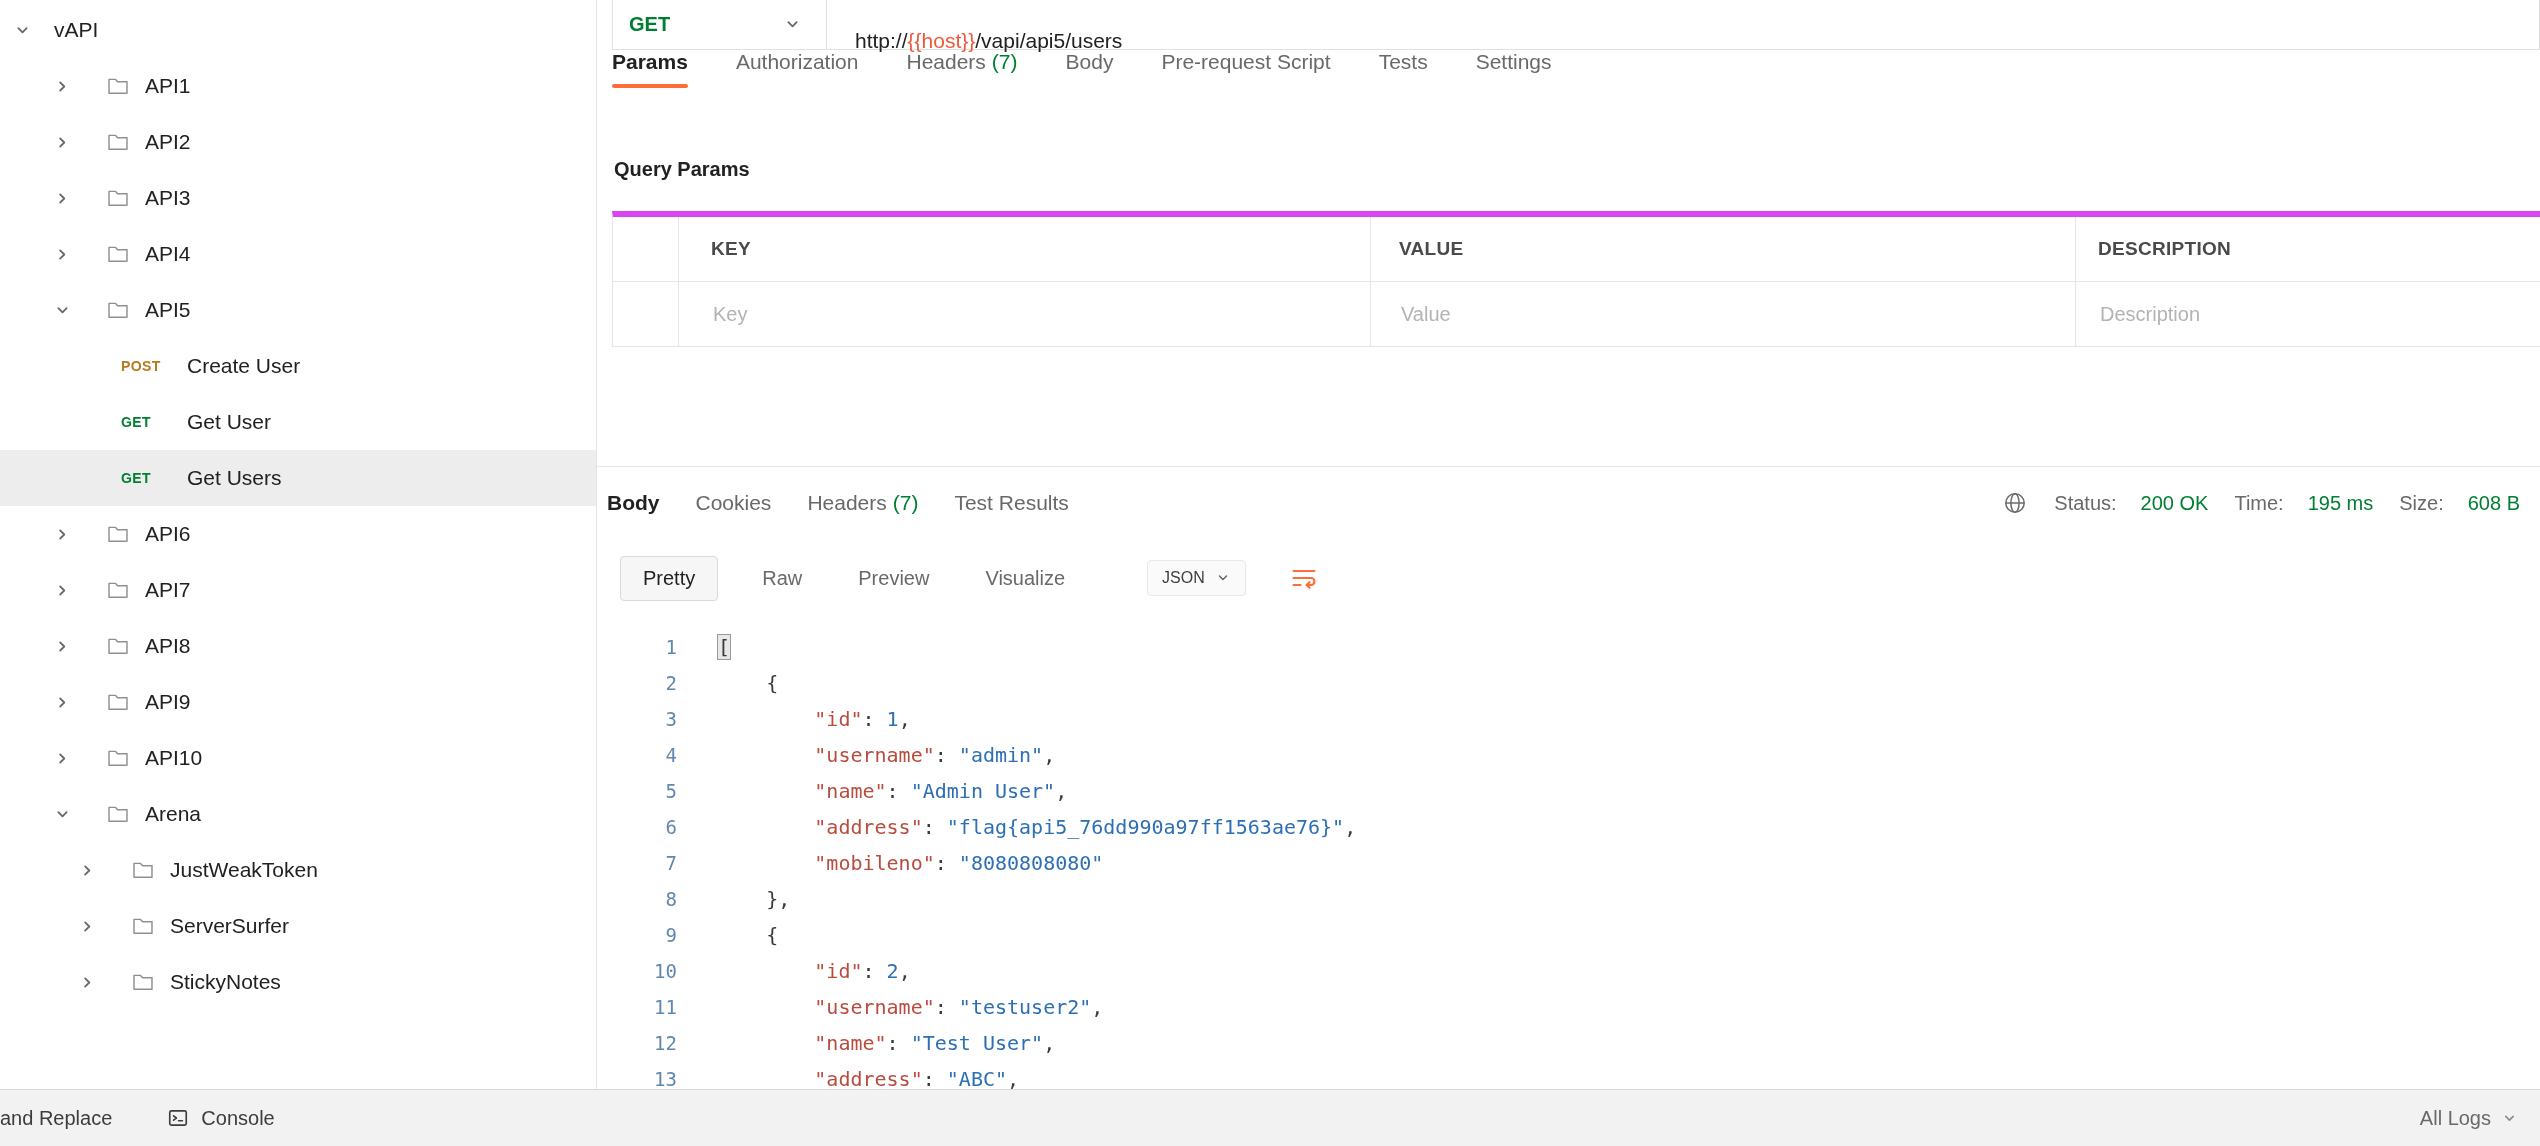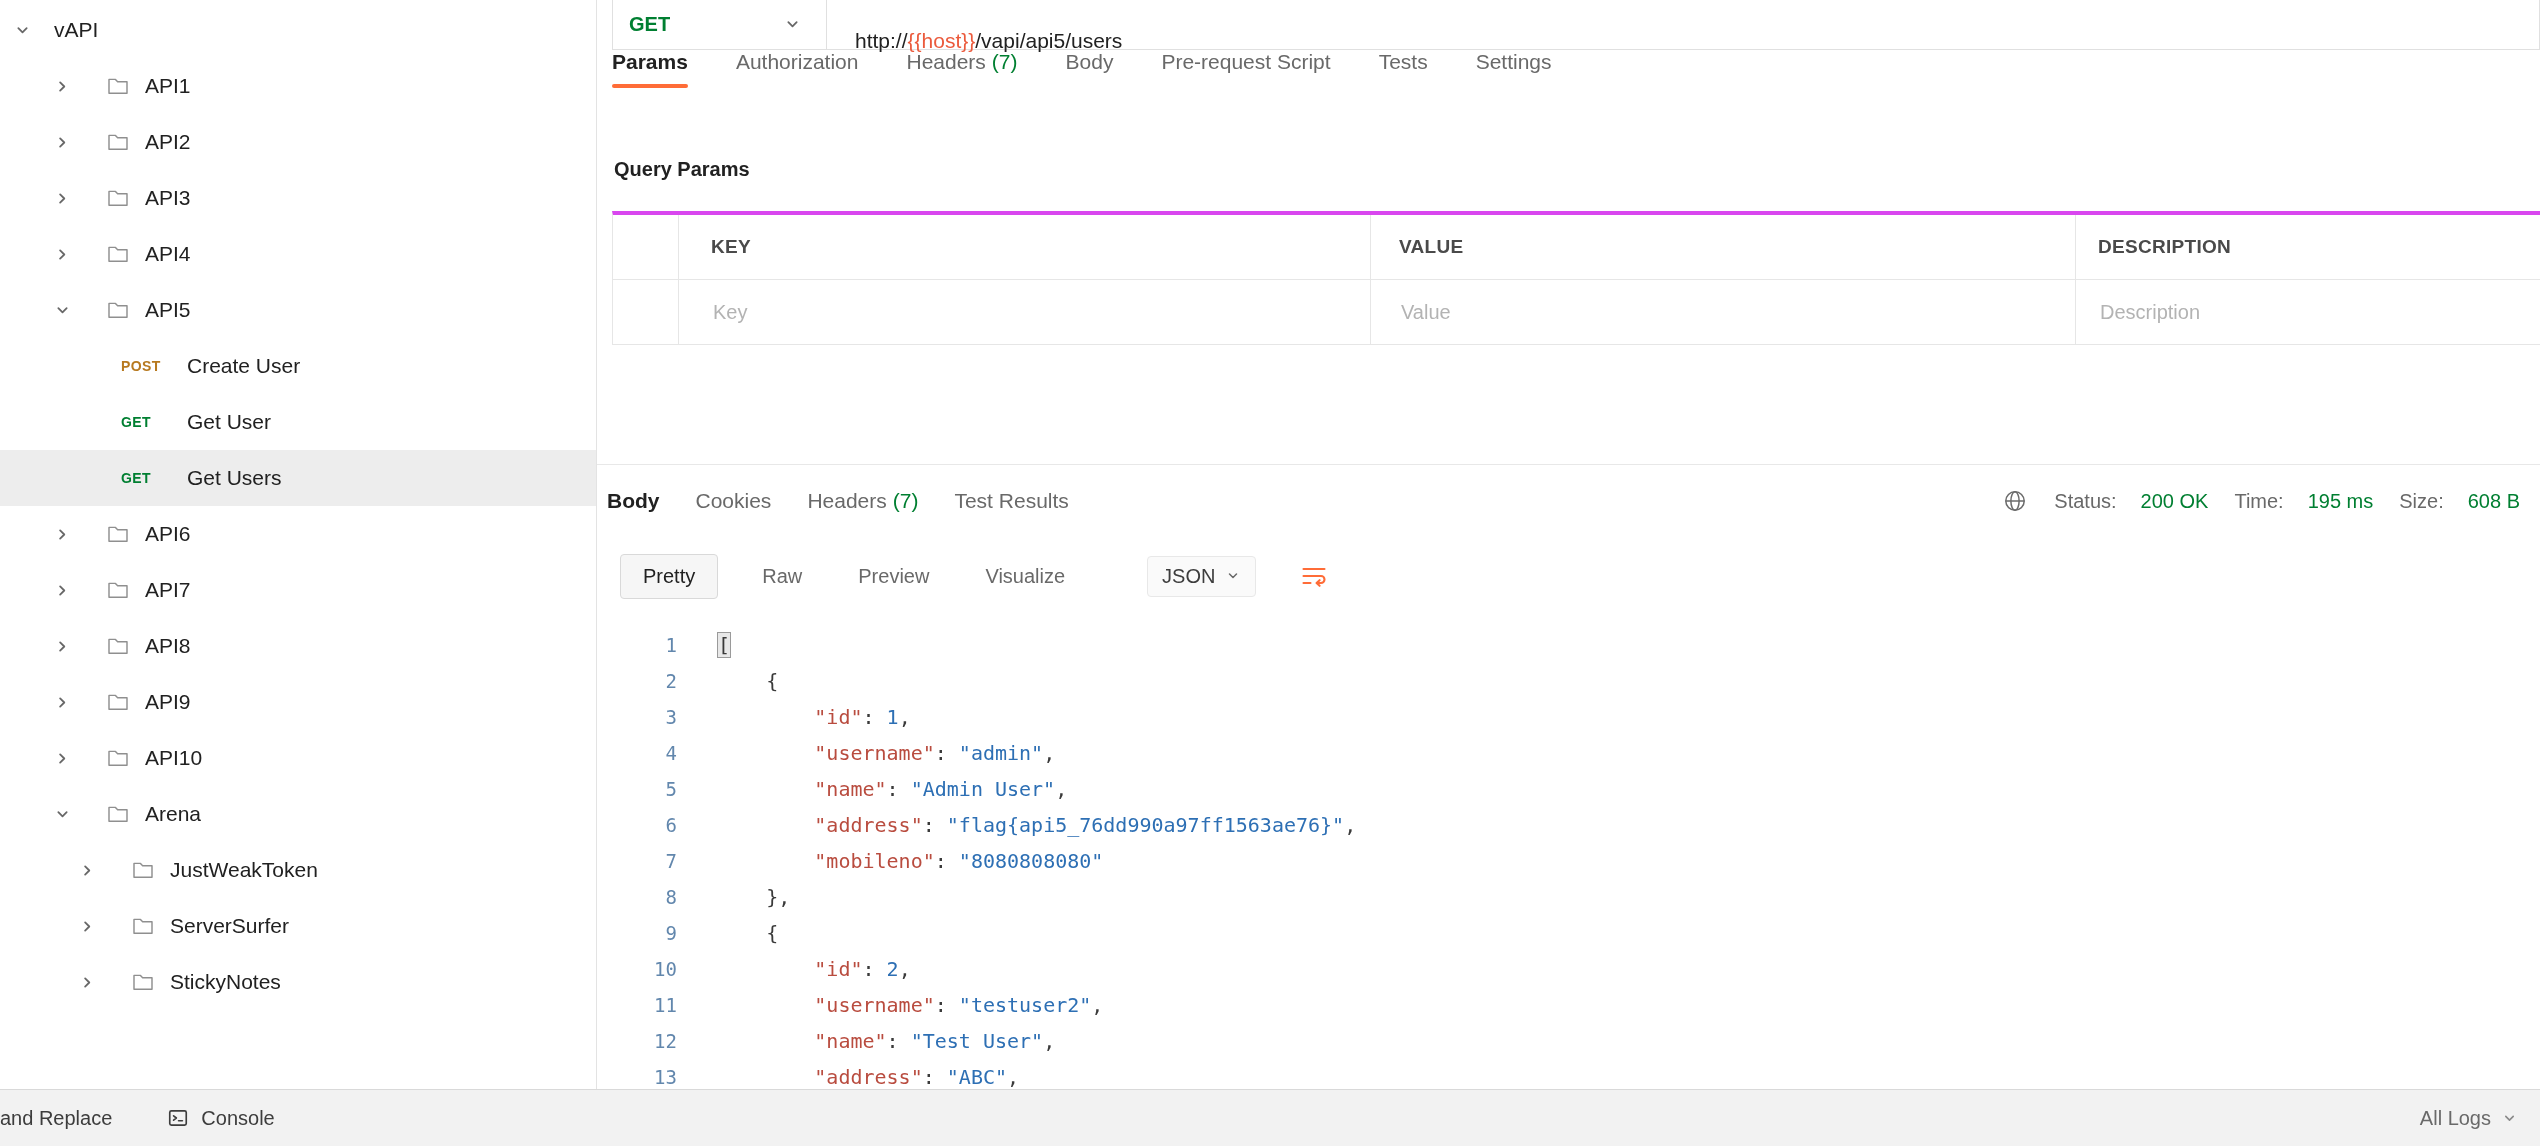--- a/index.html
+++ b/index.html
@@ -40,21 +40,21 @@
   
   .req-tabs{height:82px;flex:none;display:flex;align-items:flex-start;padding-left:15px;}
   .rtab{position:relative;margin-right:48px;padding-bottom:14px;font-size:21px;color:#696969;cursor:pointer;white-space:nowrap;}
   .rtab.active{color:#212121;font-weight:600;}
   .rtab.active::after{content:"";position:absolute;left:0;right:0;bottom:0;height:4px;background:#ff6c37;border-radius:2px;}
   .rtab .count,.btab .count{color:#007f31;margin-left:6px;font-weight:400;}
 
   
   .qp-title{margin:26px 0 0 17px;height:30px;font-size:20px;font-weight:600;color:#212121;flex:none;}
 
-  .ptable{margin:23px 0 0 15px;flex:none;border-top:4px solid #d946ef;border-left:1px solid #e6e6e6;}
+  .ptable{margin:23px 0 0 15px;flex:none;border-top:6px solid #d946ef;border-left:1px solid #e6e6e6;}
   .prow{display:flex;height:64px;border-bottom:1px solid #e6e6e6;align-items:center;}
   .pc{height:100%;box-sizing:border-box;display:flex;align-items:center;}
   .pc.c0{width:65px;flex:none;}
   .pc.c1{width:692px;flex:none;border-left:1px solid #e6e6e6;padding-left:32px;}
   .pc.c2{width:705px;flex:none;border-left:1px solid #e6e6e6;padding-left:28px;}
   .pc.c3{flex:1;border-left:1px solid #e6e6e6;padding-left:22px;}
   .phead-cell{font-size:19px;font-weight:700;color:#4a4a4a;letter-spacing:.3px;}
   .pinput{border:none;outline:none;font-size:20px;font-family:"Liberation Sans",sans-serif;color:#212121;width:90%;background:transparent;}
   .pinput::placeholder{color:#b3b3b3;}
 
@@ -70,21 +70,21 @@
   .resp-meta .mval{color:#007f31;margin-left:24px;font-weight:500;}
   .resp-meta svg{margin-right:0;}
 
   
   .view-toolbar{height:78px;flex:none;display:flex;align-items:center;padding-left:23px;}
   .vtab{font-size:20px;color:#696969;margin-right:56px;cursor:pointer;}
   .vtab.active{background:#f6f6f6;border:1px solid #d9d9d9;border-radius:4px;
                padding:10px 22px;color:#212121;margin-right:44px;}
   .json-select{display:flex;align-items:center;gap:10px;margin-left:26px;padding:8px 14px;
                border:1px solid #e8e8e8;border-radius:4px;background:#fafafa;
-               font-size:20px;color:#3d3d3d;cursor:pointer;}
+               font-size:16px;color:#3d3d3d;cursor:pointer;}
   .wrap-btn{margin-left:40px;background:none;border:none;padding:4px;cursor:pointer;display:flex;align-items:center;}
 
   
   .code-area{flex:1;min-height:0;overflow:hidden;padding-top:12px;
              font-family:"DejaVu Sans Mono","Liberation Mono",monospace;}
   .cline{display:flex;height:36px;line-height:36px;font-size:20px;}
   .ln{width:80px;flex:none;text-align:right;color:#6287ad;font-size:19px;user-select:none;}
   .lc{padding-left:41px;white-space:pre;}
   .tk-p{color:#3a3a3a;}
   .tk-k{color:#b94c3f;}

